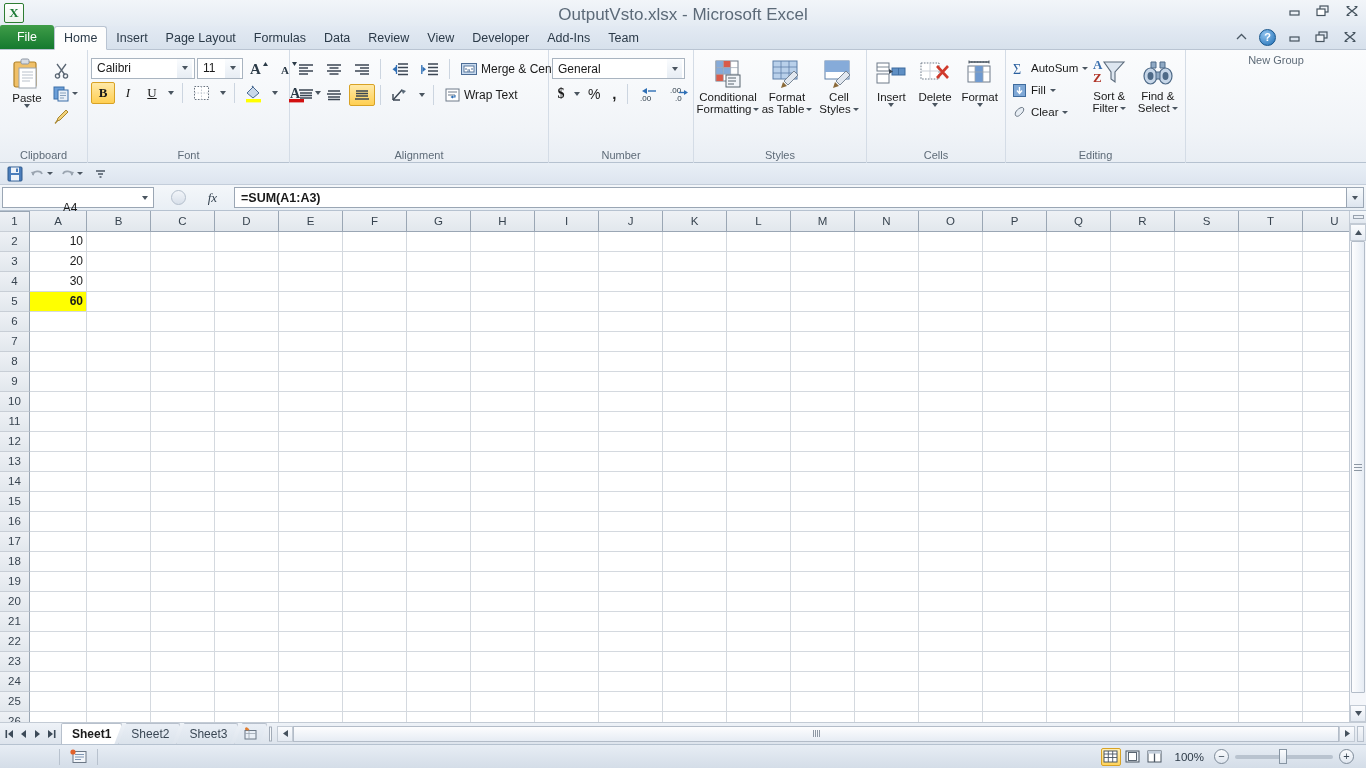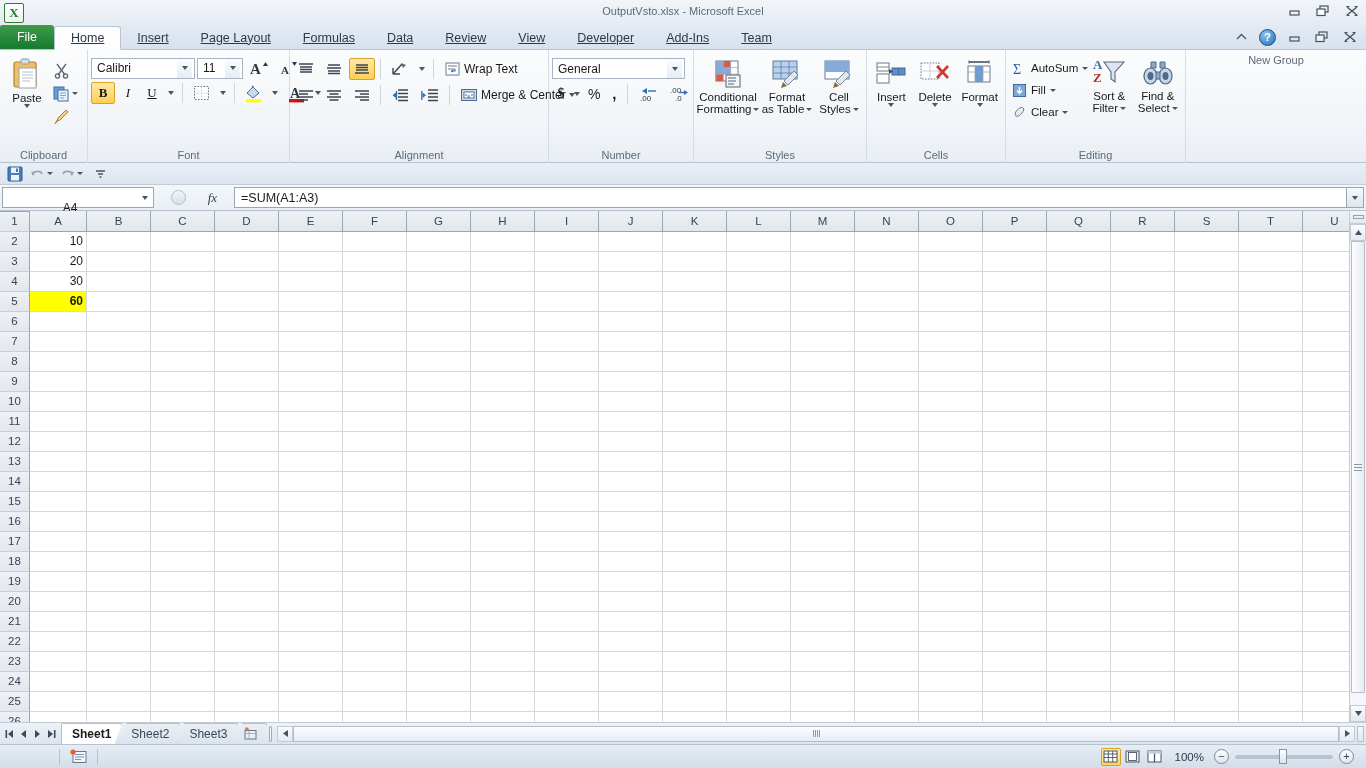--- a/index.html
+++ b/index.html
@@ -31,21 +31,21 @@
     width: 20px; height: 20px;
     display: flex; align-items: center; justify-content: center;
     background: linear-gradient(#ffffff,#eef3ee);
     border: 1px solid #2e7d32;
     border-radius: 2px;
     color: #1e7b36; font-weight: bold; font-size: 13px;
     font-family: "Liberation Serif", serif;
   }
   .title-text {
     position: absolute; left: 0; right: 0; top: 5px;
-    text-align: center; font-size: 11px; color: #5c6a78;
+    text-align: center; font-size: 17px; color: #5c6a78;
   }
   .winbtns {
     position: absolute; right: 4px; top: 2px;
     display: flex; gap: 9px; align-items: center;
   }
   .wb { width: 20px; height: 18px; display:flex; align-items:center; justify-content:center; color:#3a4a5a; }
   .wb svg { display:block; }
 
   
   .tabstrip {
@@ -55,23 +55,23 @@
     border-bottom: 1px solid #b9c4d2;
   }
   .tab-file {
     height: 24px; min-width: 54px; padding: 0 14px;
     display: flex; align-items: center; justify-content: center;
     color: #fff; font-size: 12.5px;
     background: linear-gradient(#3f9c48,#157a2f);
     border-top-left-radius: 2px; border-top-right-radius: 3px;
   }
   .tab {
-    height: 23px; padding: 0 16px;
+    height: 23px; padding: 0 9px;
     display: flex; align-items: center; justify-content: center;
-    font-size: 12.5px; color: #2b3a48; white-space: nowrap; text-decoration: underline;
+    font-size: 12.5px; color: #2b3a48; white-space: nowrap;
   }
   .tab.active {
     background: #fdfdfd;
     border: 1px solid #b9c4d2; border-bottom: 1px solid #fdfdfd;
     border-top-left-radius: 3px; border-top-right-radius: 3px;
     height: 24px; margin-bottom: -1px; position: relative; z-index: 3;
   }
   .tabstrip-right {
     position: absolute; right: 6px; top: 2px;
     display: flex; align-items: center; gap: 8px;
@@ -183,20 +183,21 @@
   }
   .fx-round {
     width: 15px; height: 15px; border-radius: 50%;
     background: linear-gradient(#f2f5f9,#d8e0ea); border: 1px solid #b4bfcc;
   }
   .fx-sym { font-family: "Liberation Serif", serif; font-style: italic; font-size: 13px; color: #33414f; }
   .finput {
     flex: 1; background: #fff; border: 1px solid #9aa6b4; border-right: none;
     margin: 2px 0; display: flex; align-items: center; padding-left: 6px;
     font-size: 12.5px;
+    font-weight: bold;
   }
   .fbar-caret {
     width: 18px; margin: 2px 2px 2px 0; border: 1px solid #9aa6b4;
     background: linear-gradient(#f7fafc,#dde5ef);
     display: flex; align-items: center; justify-content: center;
   }
 
   
   .gridwrap { flex: 1; display: flex; flex-direction: column; background: #fff; overflow: hidden; position: relative; }
   .gridmain { flex: 1; display: flex; overflow: hidden; }
@@ -522,59 +523,20 @@
         </div>
       </div>
       <div class="rgroup-title">Font</div>
     </div>
 
     <div class="rgroup" style="width:259px">
       <div class="rgroup-body" style="flex-direction:column;gap:4px;padding-top:5px">
         <div class="row">
           <div class="btn">
             <svg width="18" height="17" viewBox="0 0 18 17">
-                <path d="M2 3h14M3 6h12M3 8.5h12M3 11h12" stroke="#3b4653" stroke-width="1.4"></path>
-              </svg>
-          </div>
-          <div class="btn">
-            <svg width="18" height="17" viewBox="0 0 18 17">
-                <path d="M3 4h12M2 7h14M3 10h12M3 12.5h12" stroke="#3b4653" stroke-width="1.4"></path>
-              </svg>
-          </div>
-          <div class="btn active">
-            <svg width="18" height="17" viewBox="0 0 18 17">
-                <path d="M3 4h12M3 6.5h12M3 9h12M2 12h14" stroke="#3b4653" stroke-width="1.4"></path>
-              </svg>
-          </div>
-          <div class="sep-v"></div>
-          <div class="btn">
-            <svg width="20" height="18" viewBox="0 0 20 18">
-                <path d="M3 14 L12 4" stroke="#3b4653" stroke-width="1.4"></path>
-                <path d="M3 14 h7 M3 14 v-6" stroke="#3b4653" stroke-width="1.4"></path>
-                <path d="M11 3 L16 5 L13 8 Z" fill="#5b6a79"></path>
-              </svg>
-          </div>
-          <div class="btn" style="min-width:12px;padding:0 2px">
-              <span class="caret-d"></span>
-            </div>
-          <div class="sep-v"></div>
-          <div class="btn wide">
-            <span>
-              <svg width="17" height="16" viewBox="0 0 17 16">
-                  <rect x="2" y="2" width="13" height="12" fill="#fff" stroke="#6e7b89" stroke-width="1"></rect>
-                  <path d="M4 5h9M4 8h7" stroke="#6e7b89" stroke-width="1.1"></path>
-                  <path d="M11 8 v2 h-3 M9 9 l-1.5 1 l1.5 1" stroke="#2f6fb5" stroke-width="1.1" fill="none"></path>
-                </svg>
-            </span>
-            <span>Wrap Text</span>
-          </div>
-        </div>
-        <div class="row">
-          <div class="btn">
-            <svg width="18" height="17" viewBox="0 0 18 17">
                 <path d="M2 4h14M2 7h9M2 10h14M2 13h9" stroke="#3b4653" stroke-width="1.4"></path>
               </svg>
           </div>
           <div class="btn">
             <svg width="18" height="17" viewBox="0 0 18 17">
                 <path d="M2 4h14M4.5 7h9M2 10h14M4.5 13h9" stroke="#3b4653" stroke-width="1.4"></path>
               </svg>
           </div>
           <div class="btn">
             <svg width="18" height="17" viewBox="0 0 18 17">
@@ -601,20 +563,59 @@
             <span>
               <svg width="18" height="16" viewBox="0 0 18 16">
                   <rect x="1.5" y="2.5" width="15" height="11" fill="#c9dbef" stroke="#4c6d96" stroke-width="1"></rect>
                   <rect x="4" y="5" width="10" height="6" fill="#fff" stroke="#4c6d96" stroke-width="0.9"></rect>
                   <path d="M5 8h2M11 8h2" stroke="#4c6d96" stroke-width="1"></path>
                   <text x="7" y="10.5" font-size="6" fill="#4c6d96" font-family="Liberation Sans, sans-serif">a</text>
                 </svg>
             </span>
             <span>Merge &amp; Center</span>
             <span class="caret-d"></span>
+          </div>
+        </div>
+        <div class="row">
+          <div class="btn">
+            <svg width="18" height="17" viewBox="0 0 18 17">
+                <path d="M2 3h14M3 6h12M3 8.5h12M3 11h12" stroke="#3b4653" stroke-width="1.4"></path>
+              </svg>
+          </div>
+          <div class="btn">
+            <svg width="18" height="17" viewBox="0 0 18 17">
+                <path d="M3 4h12M2 7h14M3 10h12M3 12.5h12" stroke="#3b4653" stroke-width="1.4"></path>
+              </svg>
+          </div>
+          <div class="btn active">
+            <svg width="18" height="17" viewBox="0 0 18 17">
+                <path d="M3 4h12M3 6.5h12M3 9h12M2 12h14" stroke="#3b4653" stroke-width="1.4"></path>
+              </svg>
+          </div>
+          <div class="sep-v"></div>
+          <div class="btn">
+            <svg width="20" height="18" viewBox="0 0 20 18">
+                <path d="M3 14 L12 4" stroke="#3b4653" stroke-width="1.4"></path>
+                <path d="M3 14 h7 M3 14 v-6" stroke="#3b4653" stroke-width="1.4"></path>
+                <path d="M11 3 L16 5 L13 8 Z" fill="#5b6a79"></path>
+              </svg>
+          </div>
+          <div class="btn" style="min-width:12px;padding:0 2px">
+              <span class="caret-d"></span>
+            </div>
+          <div class="sep-v"></div>
+          <div class="btn wide">
+            <span>
+              <svg width="17" height="16" viewBox="0 0 17 16">
+                  <rect x="2" y="2" width="13" height="12" fill="#fff" stroke="#6e7b89" stroke-width="1"></rect>
+                  <path d="M4 5h9M4 8h7" stroke="#6e7b89" stroke-width="1.1"></path>
+                  <path d="M11 8 v2 h-3 M9 9 l-1.5 1 l1.5 1" stroke="#2f6fb5" stroke-width="1.1" fill="none"></path>
+                </svg>
+            </span>
+            <span>Wrap Text</span>
           </div>
         </div>
       </div>
       <div class="rgroup-title">Alignment</div>
     </div>
 
     <div class="rgroup" style="width:145px">
       <div class="rgroup-body" style="flex-direction:column;gap:4px;padding-top:5px">
         <div class="row">
           <div class="combo" style="width:133px">

